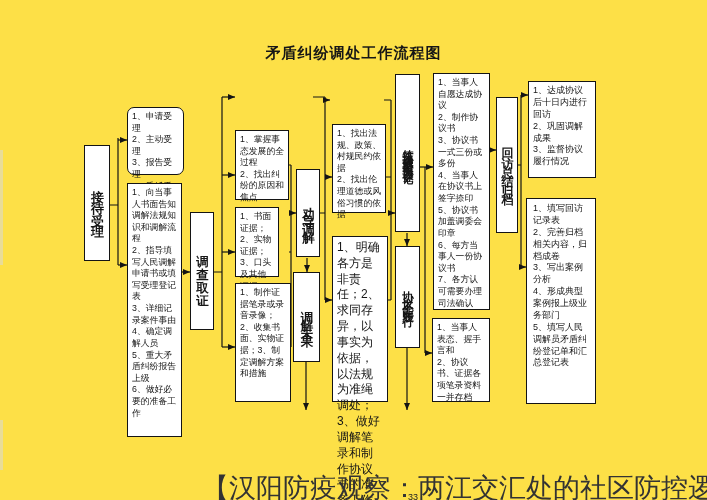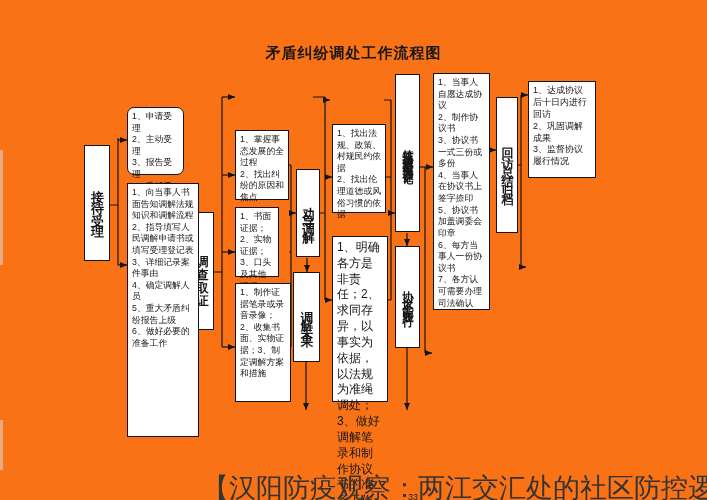--- a/index.html
+++ b/index.html
@@ -1,16 +1,16 @@
 <!DOCTYPE html>
 <html><head>
 <meta charset="utf-8">
 <style>
   html,body{margin:0;padding:0;background:#fff;}
-  #canvas{position:relative;width:707px;height:500px;background:#f97316;overflow:hidden;
+  #canvas{position:relative;width:707px;height:500px;background:#fde047;overflow:hidden;
           font-family:"Liberation Sans","DejaVu Sans",sans-serif;color:#161616;}
   .title{position:absolute;left:0;top:44px;width:707px;text-align:center;
          font-size:15px;font-weight:bold;letter-spacing:1px;
          font-family:"Liberation Serif","DejaVu Serif",serif;}
   .box{position:absolute;border:1.5px solid #141414;background:#fff;box-sizing:border-box;}
   .list{font-size:8.8px;line-height:1.32;padding:3px 4px;white-space:pre-line;text-align:left;}
   .vlabel{writing-mode:vertical-rl;text-orientation:upright;font-weight:bold;
           display:flex;align-items:center;justify-content:center;text-align:center;}
   .bar{display:flex;align-items:center;justify-content:center;
        font-weight:bold;font-size:10px;letter-spacing:1px;}
@@ -87,42 +87,49 @@
   <div class="box vlabel" style="left:293px;top:272px;width:27px;height:90px;font-size:12.5px;letter-spacing:8px;">调解未果</div>
   <div class="box vlabel" style="left:395px;top:74px;width:25px;height:158px;font-size:11px;letter-spacing:2px;">签订协议或填写口头协议登记</div>
   <div class="box vlabel" style="left:395px;top:246px;width:25px;height:102px;font-size:11.5px;letter-spacing:5px;">协议不能履行</div>
   <div class="box vlabel" style="left:496px;top:97px;width:22px;height:136px;font-size:12px;letter-spacing:9px;">回访总结归档</div>
 
   <div class="box list" style="left:127px;top:107px;width:57px;height:68px;border-radius:7px;">1、申请受理
 2、主动受理
 3、报告受理
 4、委托受理
 5、指定受理</div>
-  <div class="box list" style="left:127px;top:183px;width:72px;height:254px;">1、向当事人书面告知调解法规知识和调解流程
+  <div class="box list" style="left:127px;top:183px;width:55px;height:254px;">1、向当事人书面告知调解法规知识和调解流程
 2、指导填写人民调解申请书或填写受理登记表
 3、详细记录案件事由
 4、确定调解人员
 5、重大矛盾纠纷报告上级
 6、做好必要的准备工作</div>
   <div class="box list" style="left:235px;top:130px;width:54px;height:70px;">1、掌握事态发展的全过程
 2、找出纠纷的原因和焦点</div>
   <div class="box list" style="left:235px;top:207px;width:44px;height:70px;">1、书面证据；2、实物证据；3、口头及其他证据</div>
   <div class="box list" style="left:235px;top:283px;width:56px;height:119px;">1、制作证据笔录或录音录像；2、收集书面、实物证据；3、制定调解方案和措施</div>
   <div class="box list" style="left:332px;top:124px;width:54px;height:89px;">1、找出法规、政策、村规民约依据
 2、找出伦理道德或风俗习惯的依据</div>
   <div class="box list" style="left:332px;top:236px;width:56px;height:166px;font-size:12px;">1、明确各方是非责任；2、求同存异，以事实为依据，以法规为准绳调处；3、做好调解笔录和制作协议书的准备工作</div>
   <div class="box list" style="left:433px;top:73px;width:57px;height:237px;">1、当事人自愿达成协议
 2、制作协议书
 3、协议书一式三份或多份
 4、当事人在协议书上签字捺印
 5、协议书加盖调委会印章
 6、每方当事人一份协议书
 7、各方认可需要办理司法确认</div>
+  <div class="box list" style="left:432px;top:318px;width:58px;height:84px;">1、当事人表态、握手言和
+2、协议书、证据各项笔录资料一并存档</div>
   <div class="box list" style="left:528px;top:81px;width:68px;height:97px;font-size:9px;">1、达成协议后十日内进行回访
 2、巩固调解成果
 3、监督协议履行情况</div>
+  <div class="box list" style="left:526px;top:198px;width:70px;height:206px;font-size:9px;padding:4px 6px;">1、填写回访记录表
+2、完善归档相关内容，归档成卷
+3、写出案例分析
+4、形成典型案例报上级业务部门
+5、填写人民调解员矛盾纠纷登记单和汇总登记表</div>
 
 
   <div class="pagenum">33</div>
 
   <div class="caption">【汉阳防疫观察：两江交汇处的社区防控逻辑</div>
 
 </div>
 
 </body></html>

